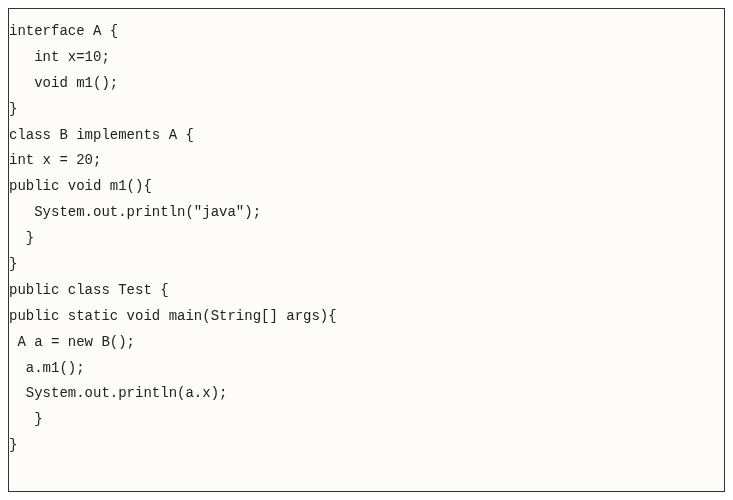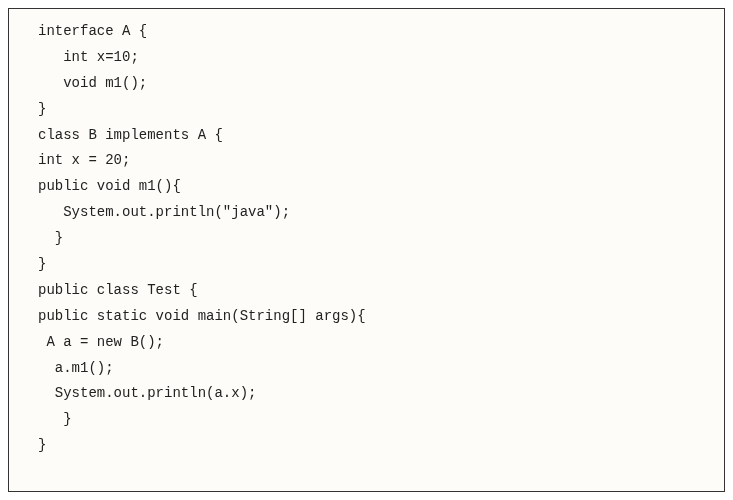--- a/index.html
+++ b/index.html
@@ -11,21 +11,21 @@
       background: #ffffff;
       width: 733px;
       height: 500px;
       padding: 8px;
     }
     .code-box {
       border: 1px solid #333;
       background: #fdfcf8;
       width: 100%;
       height: 100%;
-      padding: 10px 29px;
+      padding: 10px 0;
       font-family: "Courier New", Courier, monospace;
       font-size: 14px;
       line-height: 1.85;
       color: #222;
       white-space: pre;
       overflow: hidden;
     }
   </style>
 </head>
 <body>

